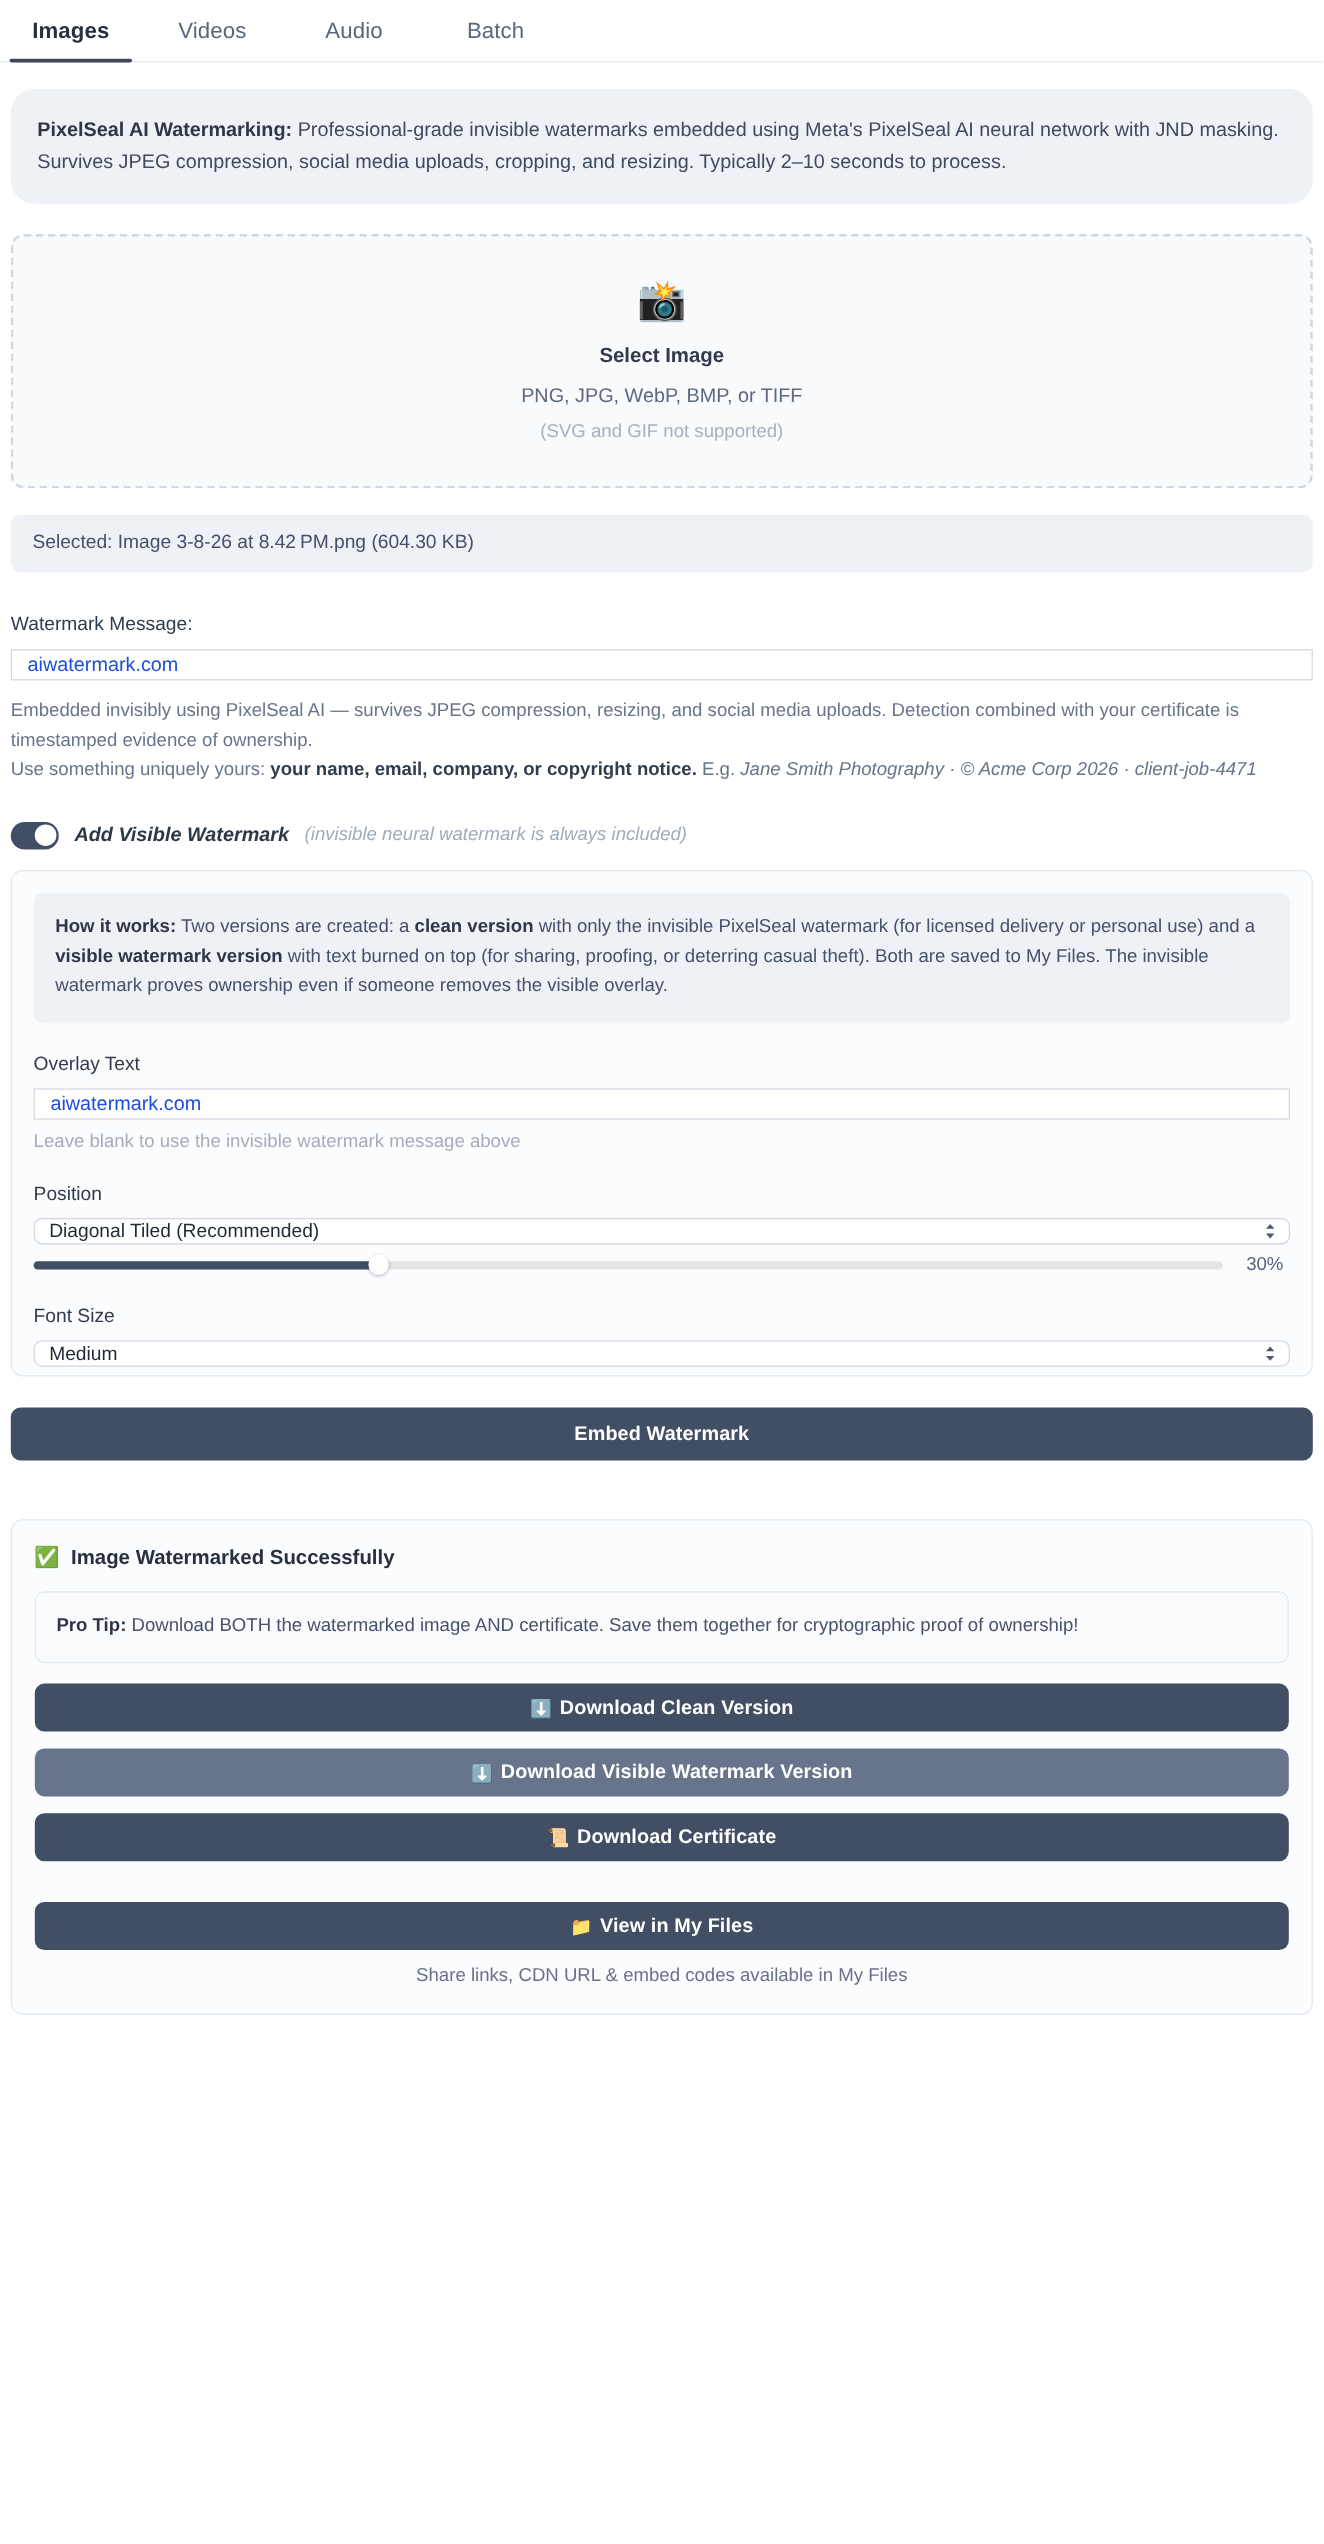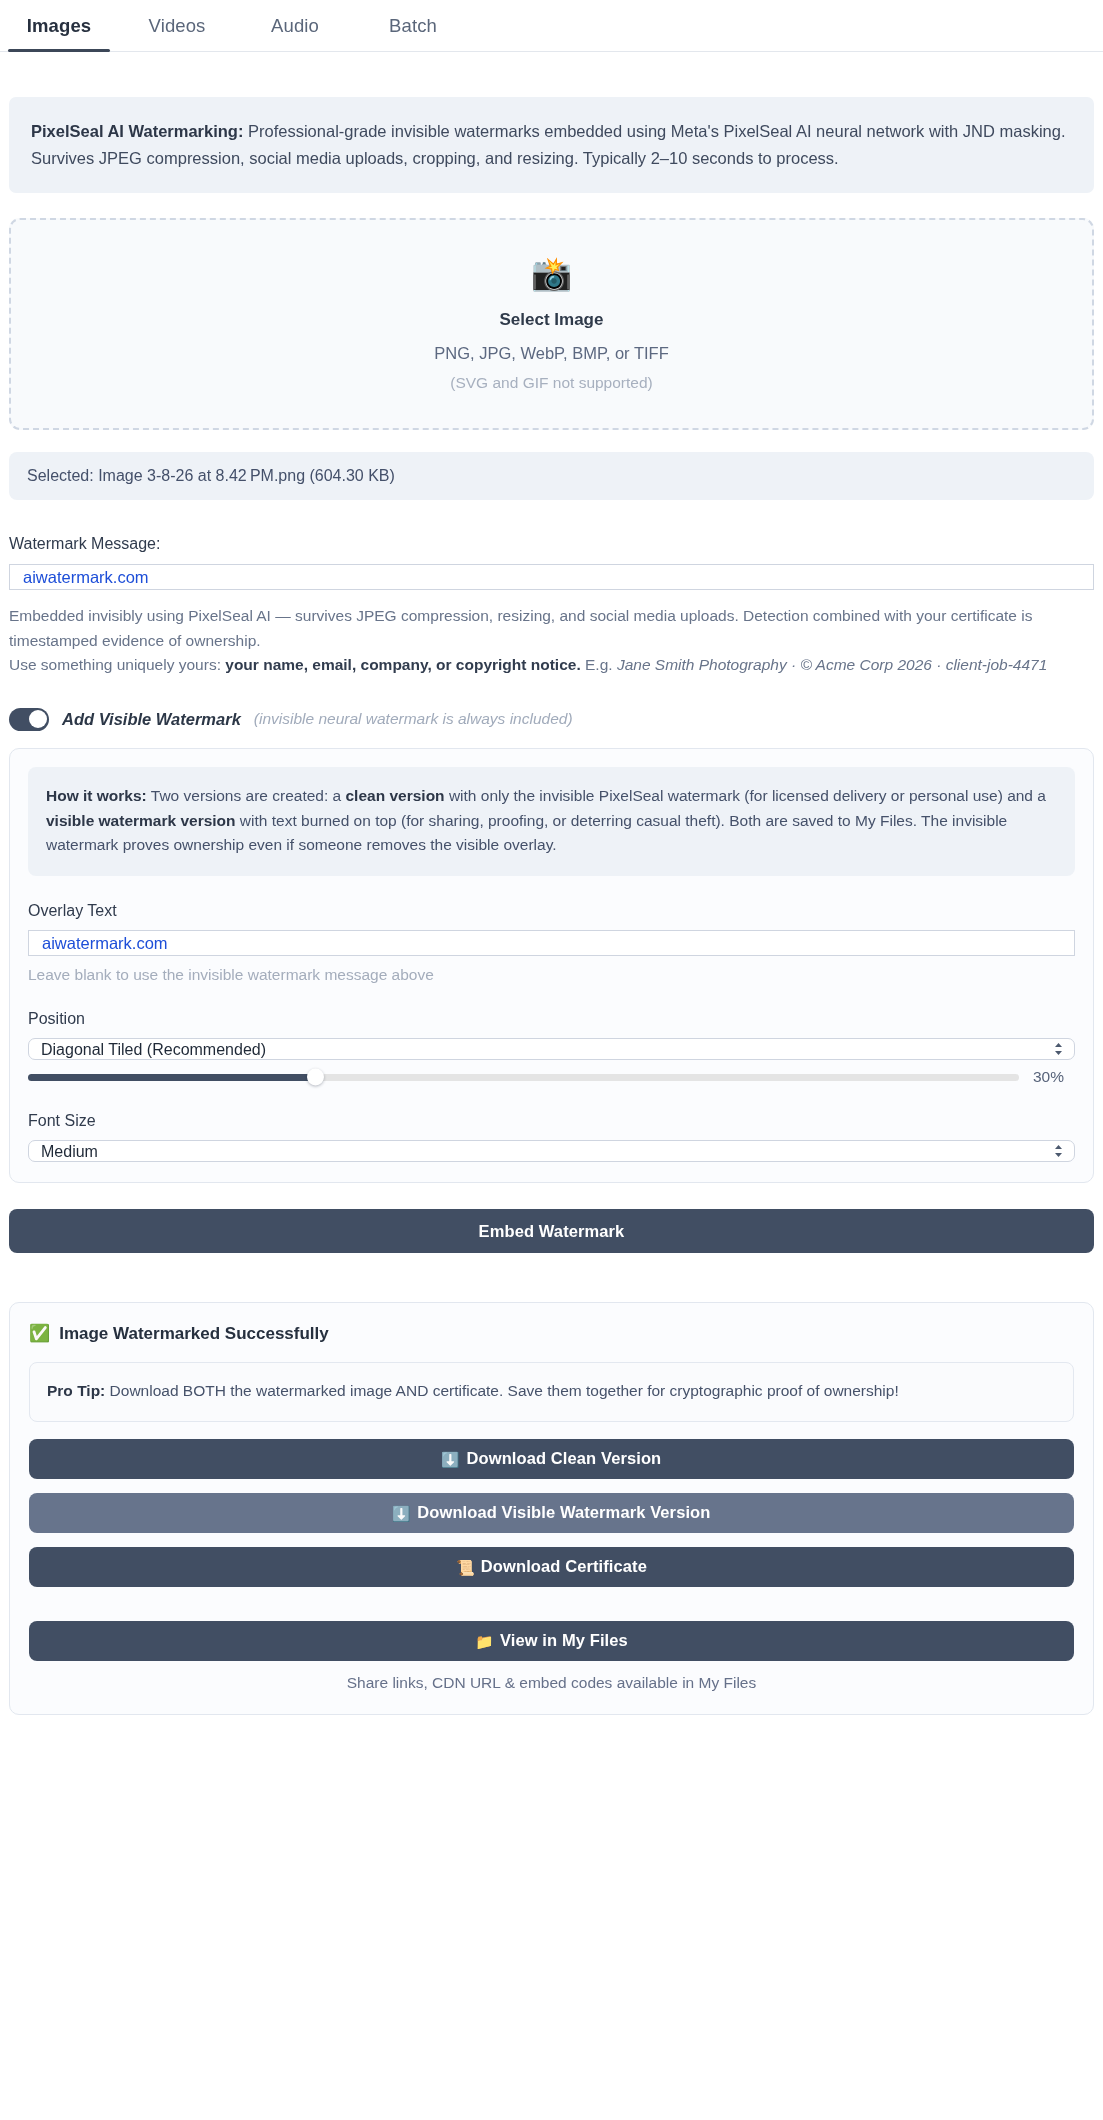--- a/index.html
+++ b/index.html
@@ -56,23 +56,23 @@
     left:8px;right:8px;bottom:-1px;
     height:3px;
     background:#3c4758;
     border-radius:2px;
   }
 
   .wrap{padding:0 9px;}
 
   
   .infobox{
-    margin:45px 0 0 0;
+    margin:22px 0 0 0;
     background:#eef2f7;
-    border-radius:7px;
+    border-radius:20px;
     padding:21px 22px 22px 22px;
     font-size:16.5px;
     line-height:1.62;
     color:#3f4a5e;
   }
   .infobox b{font-weight:700;color:#2d3748;}
 
   
   .dropzone{
     margin:25px 0 0 0;
@@ -153,21 +153,21 @@
   }
   .toggle-label{font-size:16.5px;font-weight:700;color:#2c3747;}
   .toggle-note{font-size:15.5px;color:#a1abbb;}
 
   
   .panel{
     margin:17px 0 0 0;
     border:1px solid #e2e7ef;
     border-radius:10px;
     background:#fbfcfe;
-    padding:18px 18px 20px 18px;
+    padding:18px 18px 7px 18px;
   }
   .howbox{
     background:#eef2f7;
     border-radius:8px;
     padding:17px 18px 18px 18px;
     font-size:15.5px;
     line-height:1.6;
     color:#45516a;
   }
   .howbox b{font-weight:700;color:#2d3748;}
@@ -234,21 +234,21 @@
     transform:translateY(-50%);
     border-radius:50%;
     background:#fff;
     box-shadow:0 1px 3px rgba(20,30,50,.30);
     cursor:pointer;
   }
   .slider-val{
     font-size:15.5px;
     color:#57637a;
     width:42px;
-    text-align:left;
+    text-align:center;
     flex:0 0 auto;
   }
 
   
   .btn{
     display:block;
     width:100%;
     border:none;
     border-radius:8px;
     font-family:"Liberation Sans", sans-serif;

